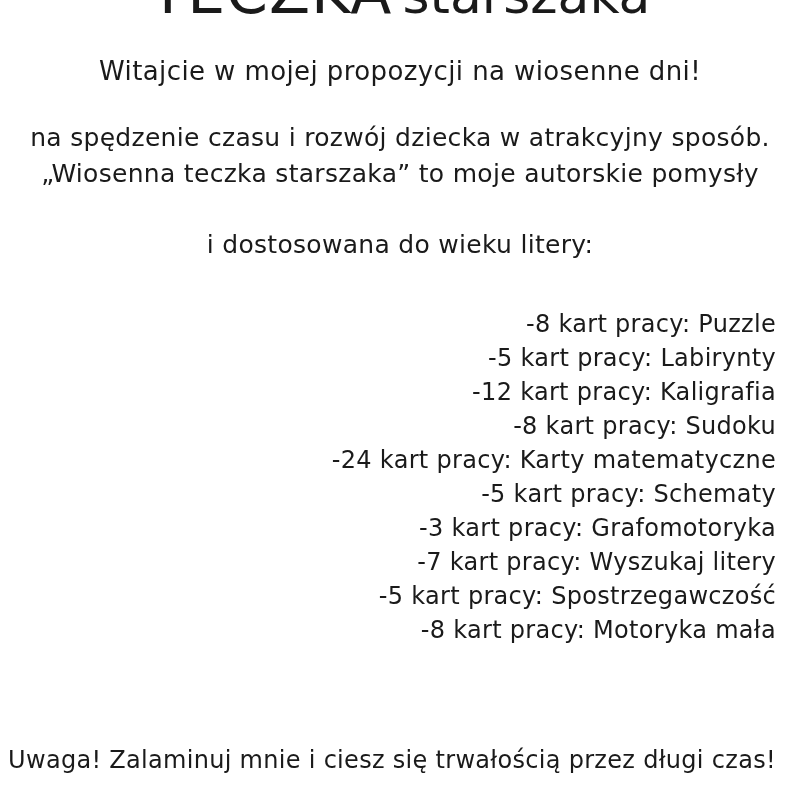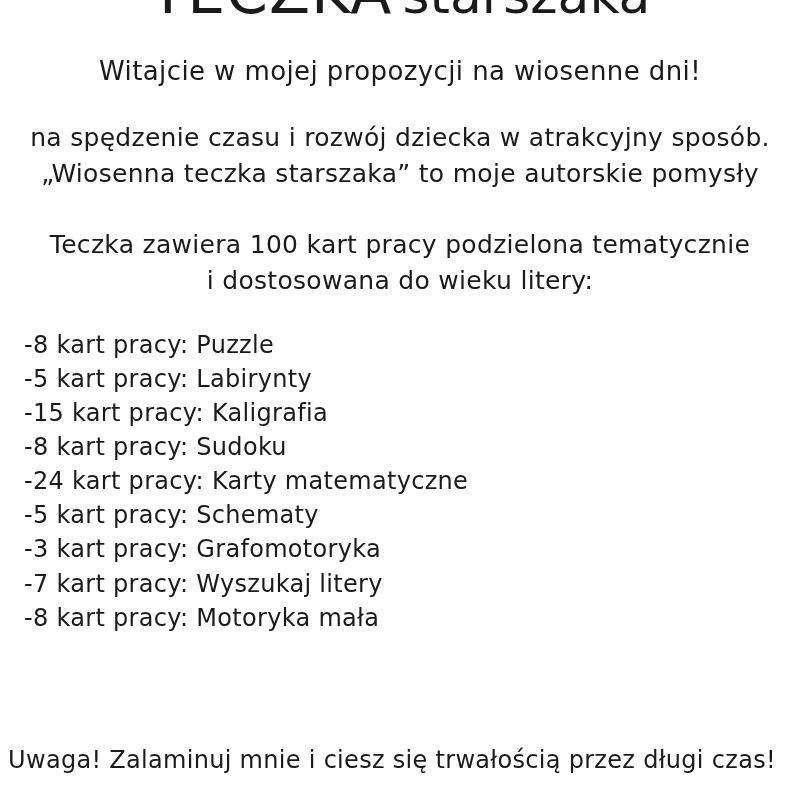--- a/index.html
+++ b/index.html
@@ -73,25 +73,25 @@
   .contains {
     margin-top: 36px;
     font-size: 25px;
     text-align: center;
     line-height: 1.42;
     letter-spacing: 0.3px;
     max-width: 740px;
   }
 
   .card-list {
-    margin-top: 30px;
+    margin-top: 44px;
     list-style: none;
     padding: 0;
     width: 100%;
-    text-align: left;
+    text-align: right;
   }
   .card-list li {
     font-size: 24px;
     line-height: 1.42;
     letter-spacing: 0.3px;
   }
 
   .note {
     position: absolute;
     left: 0;
@@ -114,31 +114,31 @@
   </div>
 
   <div class="greeting">Witajcie w mojej propozycji na wiosenne dni!</div>
 
   <div class="intro">
     <div>na spędzenie czasu i rozwój dziecka w atrakcyjny sposób.</div>
     <div>„Wiosenna teczka starszaka” to moje autorskie pomysły</div>
   </div>
 
   <div class="contains">
-    <div>Teczka zawiera 100 kart pracy podzielona tematycznie</div>
     <div>i dostosowana do wieku litery:</div>
   </div>
 
   <ul class="card-list">
     <li>-8 kart pracy: Puzzle</li>
     <li>-5 kart pracy: Labirynty</li>
-    <li>-15 kart pracy: Kaligrafia</li>
+    <li>-12 kart pracy: Kaligrafia</li>
     <li>-8 kart pracy: Sudoku</li>
     <li>-24 kart pracy: Karty matematyczne</li>
     <li>-5 kart pracy: Schematy</li>
     <li>-3 kart pracy: Grafomotoryka</li>
     <li>-7 kart pracy: Wyszukaj litery</li>
+    <li>-5 kart pracy: Spostrzegawczość</li>
     <li>-8 kart pracy: Motoryka mała</li>
   </ul>
 
   <div class="note">Uwaga! Zalaminuj mnie i ciesz się trwałością przez długi czas!</div>
 
 </div>
 
 </body></html>

